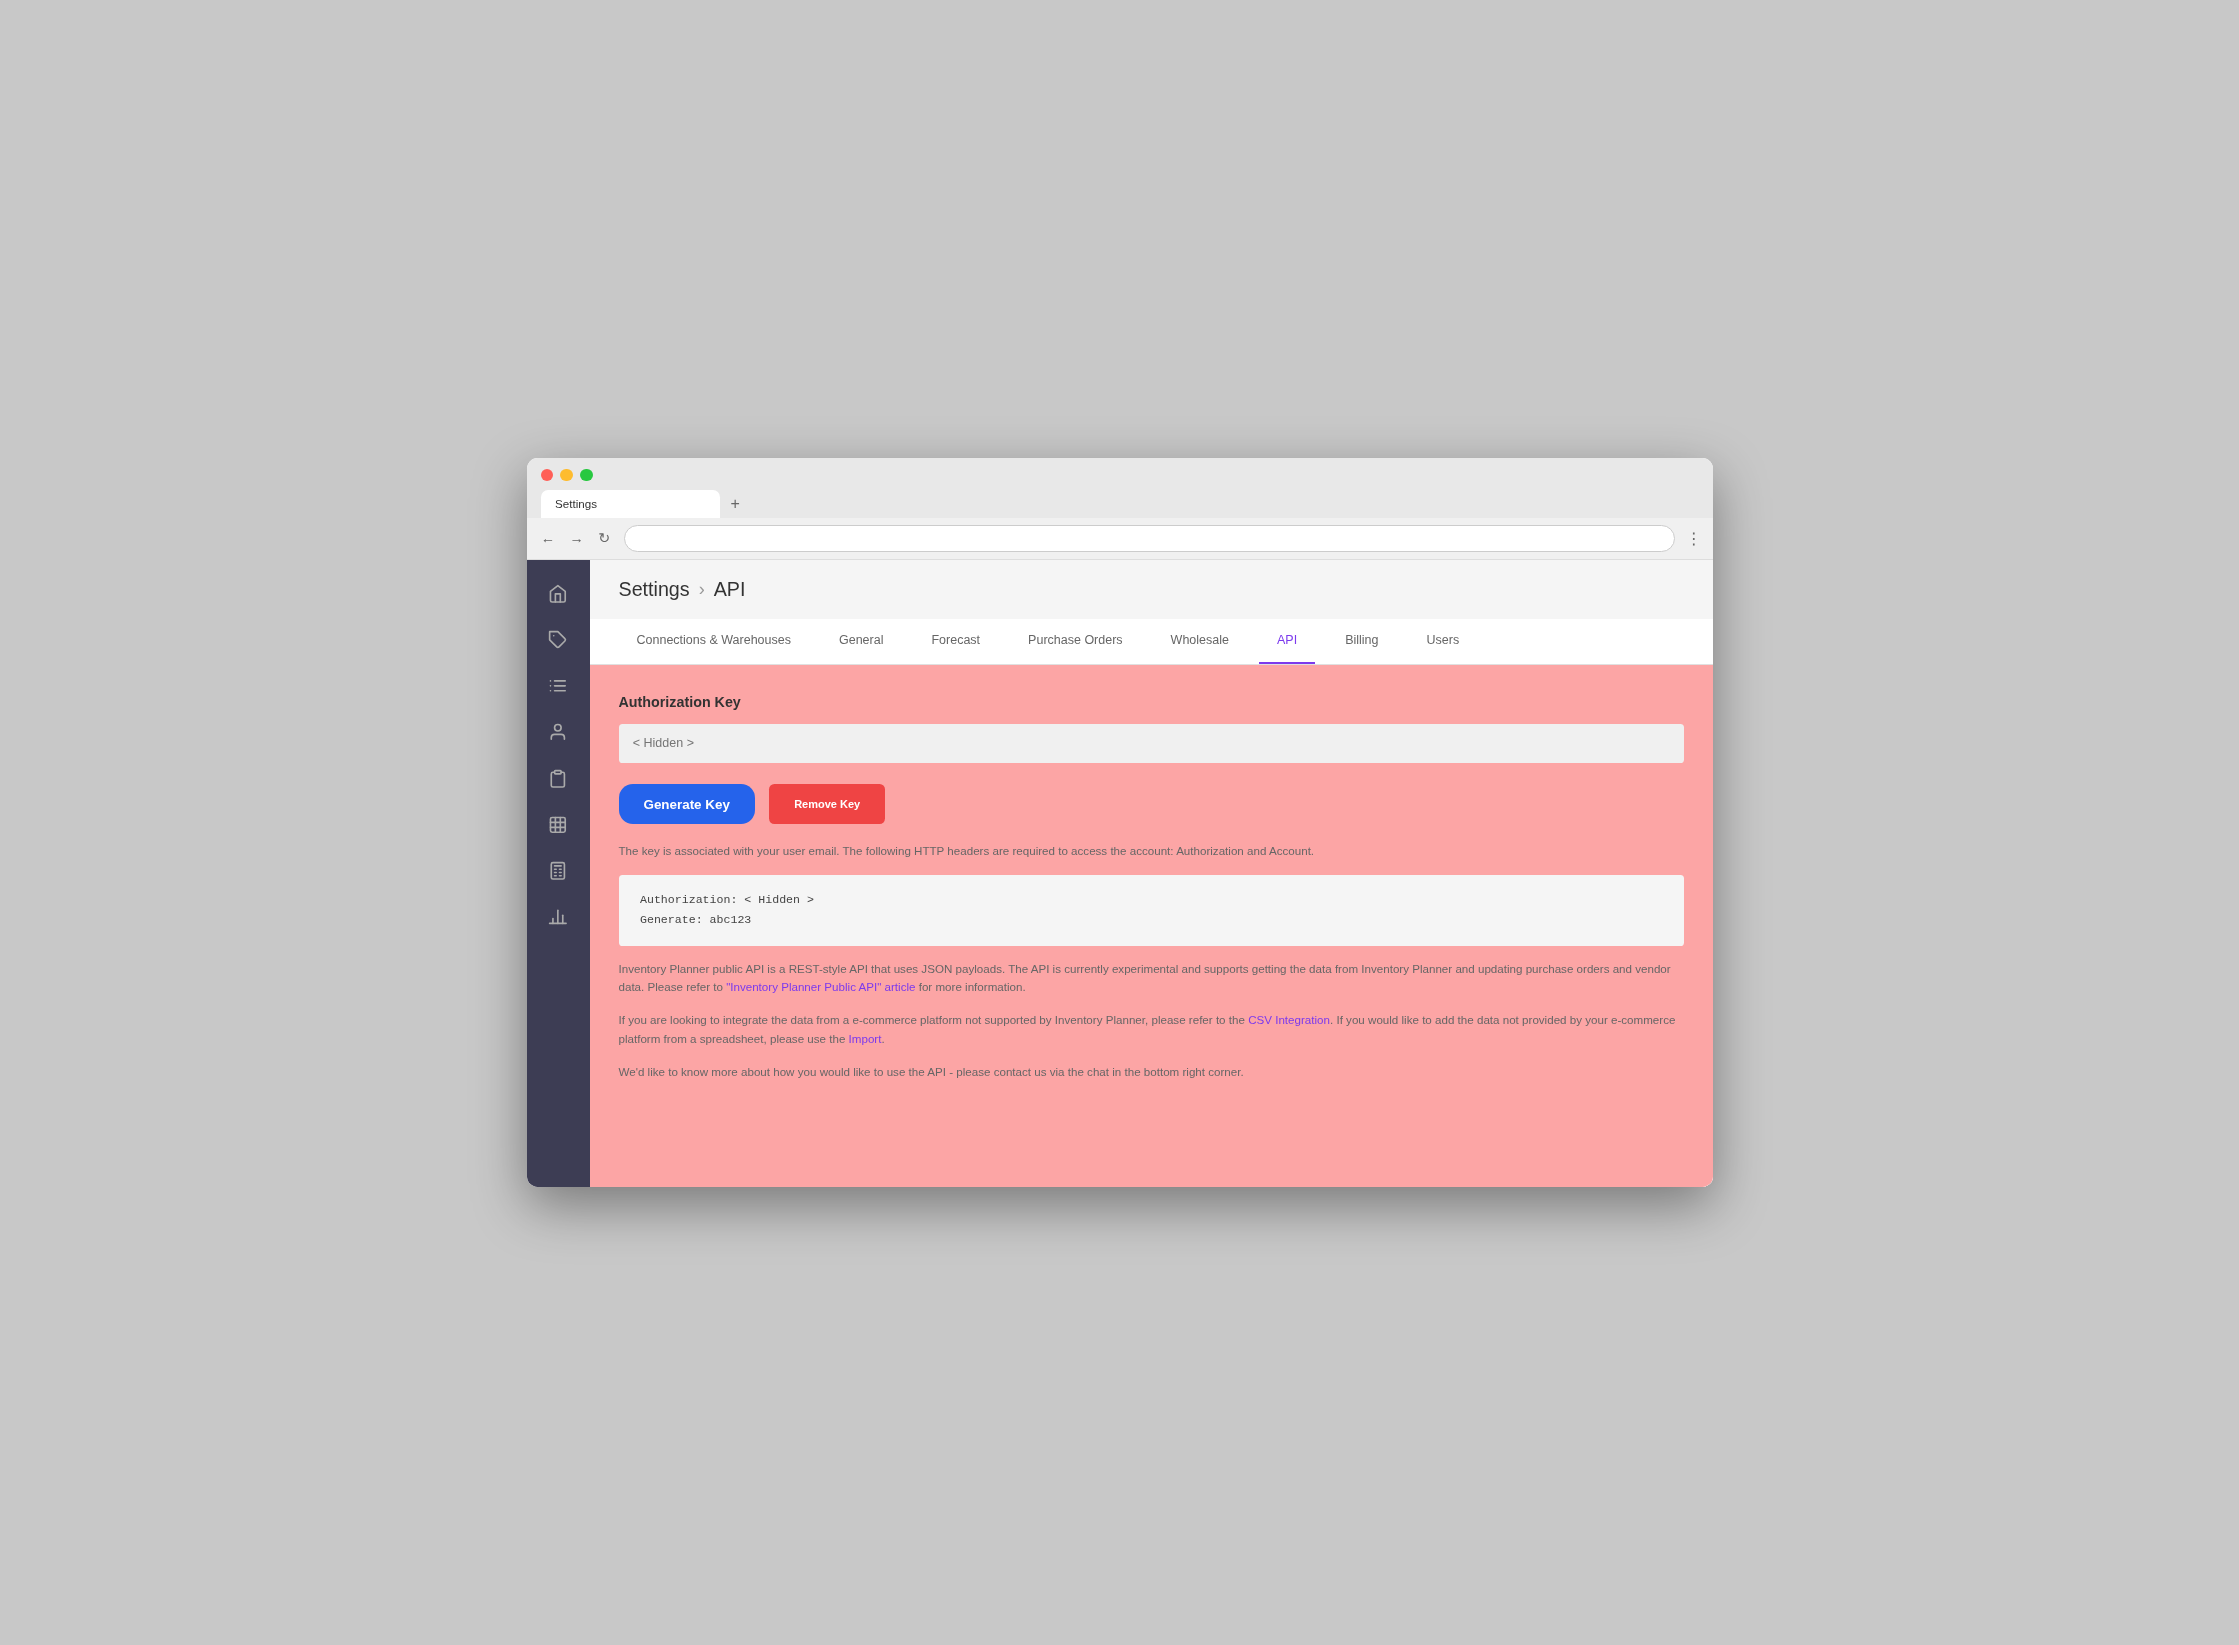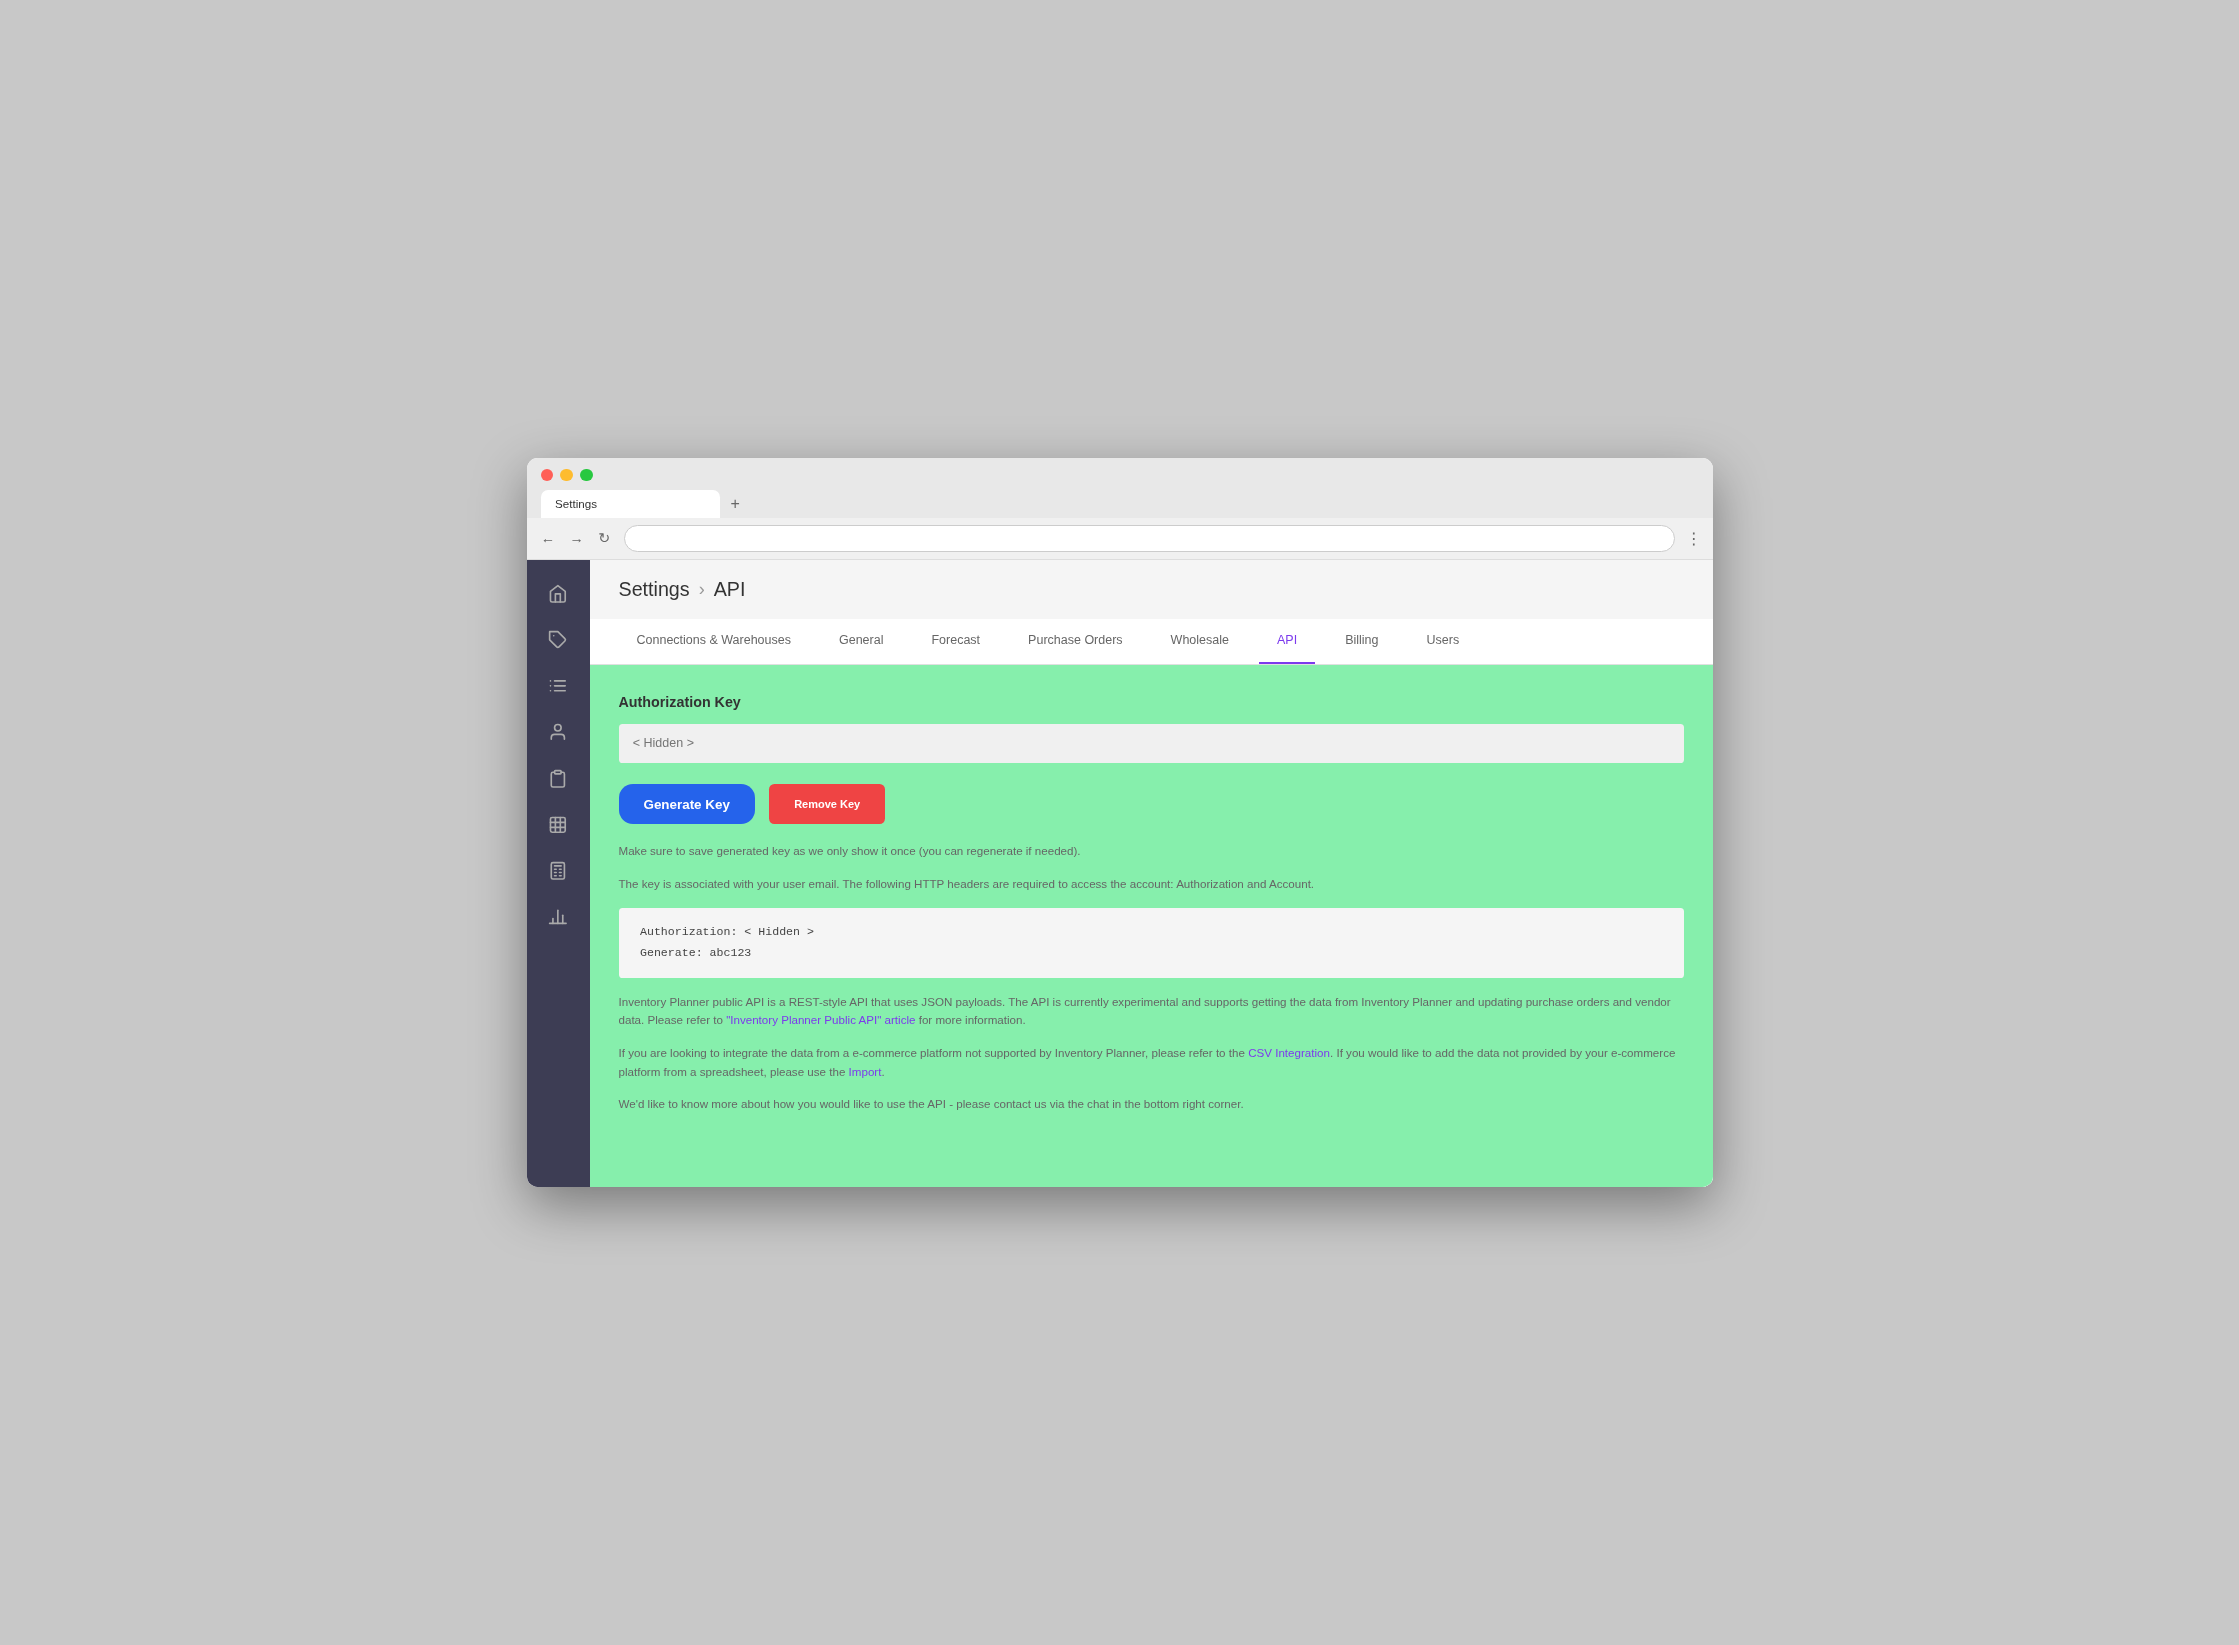--- a/index.html
+++ b/index.html
@@ -138,21 +138,21 @@
       text-decoration: none;
     }
     .tab-item.active {
       color: #7c3aed;
       border-bottom-color: #7c3aed;
       font-weight: 500;
     }
 
     
     .content-area {
-      background: #86efac;
+      background: #fca5a5;
       flex: 1;
       padding: 29px;
     }
 
     .section-title {
       font-size: 14.3px;
       font-weight: 700;
       color: #333;
       margin-bottom: 14.3px;
     }
@@ -346,21 +346,20 @@
       <div class="content-area">
         <div class="section-title">Authorization Key</div>
 
         <input class="api-key-input" type="text" readonly="" placeholder="&lt; Hidden &gt;" style="">
 
         <div class="button-row">
           <button class="btn-generate">Generate Key</button>
           <button class="btn-remove">Remove Key</button>
         </div>
 
-        <p class="info-text">Make sure to save generated key as we only show it once (you can regenerate if needed).</p>
 
         <p class="info-text">The key is associated with your user email. The following HTTP headers are required to access the account: Authorization and Account.</p>
 
         <div class="code-block">
           <div>Authorization: &lt; Hidden &gt;</div>
           <div>Generate: abc123</div>
         </div>
 
         <p class="info-text">
           <span>Inventory Planner public API is a REST-style API that uses JSON payloads. The API is currently experimental and supports getting the data from Inventory Planner and updating purchase orders and vendor data. Please refer to </span><a class="link-purple" href="#">"Inventory Planner Public API" article</a><span> for more information.</span>

